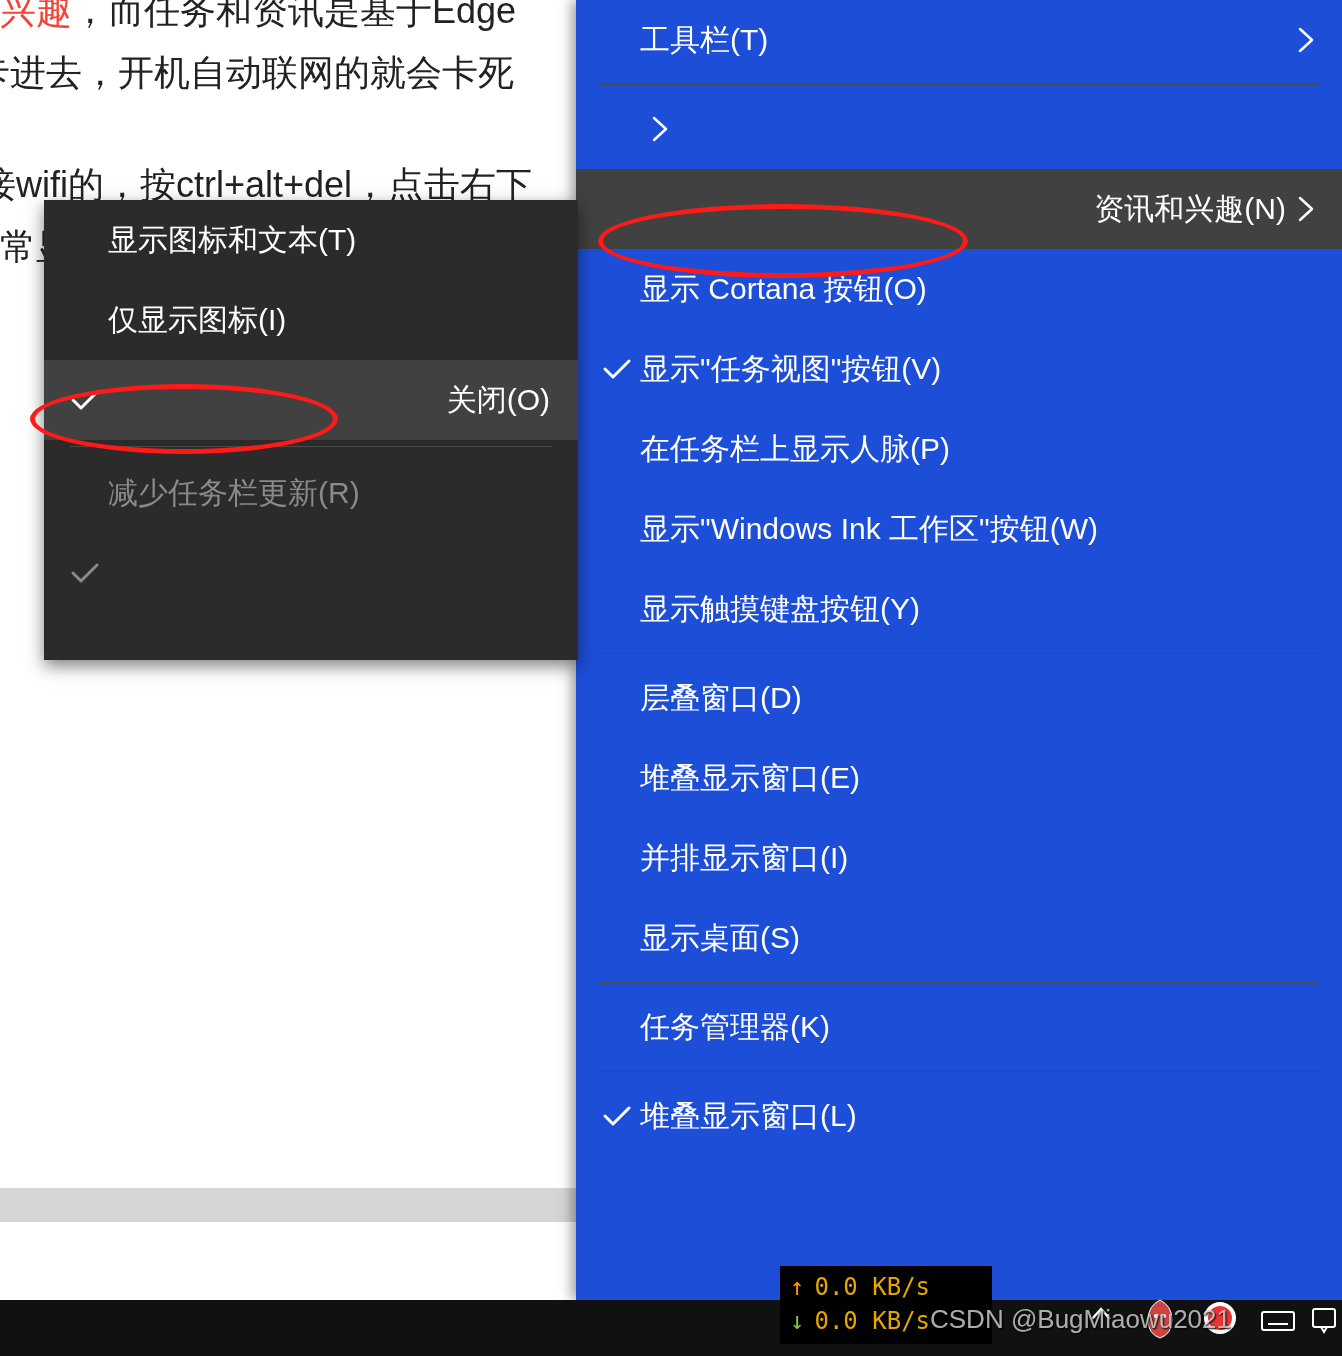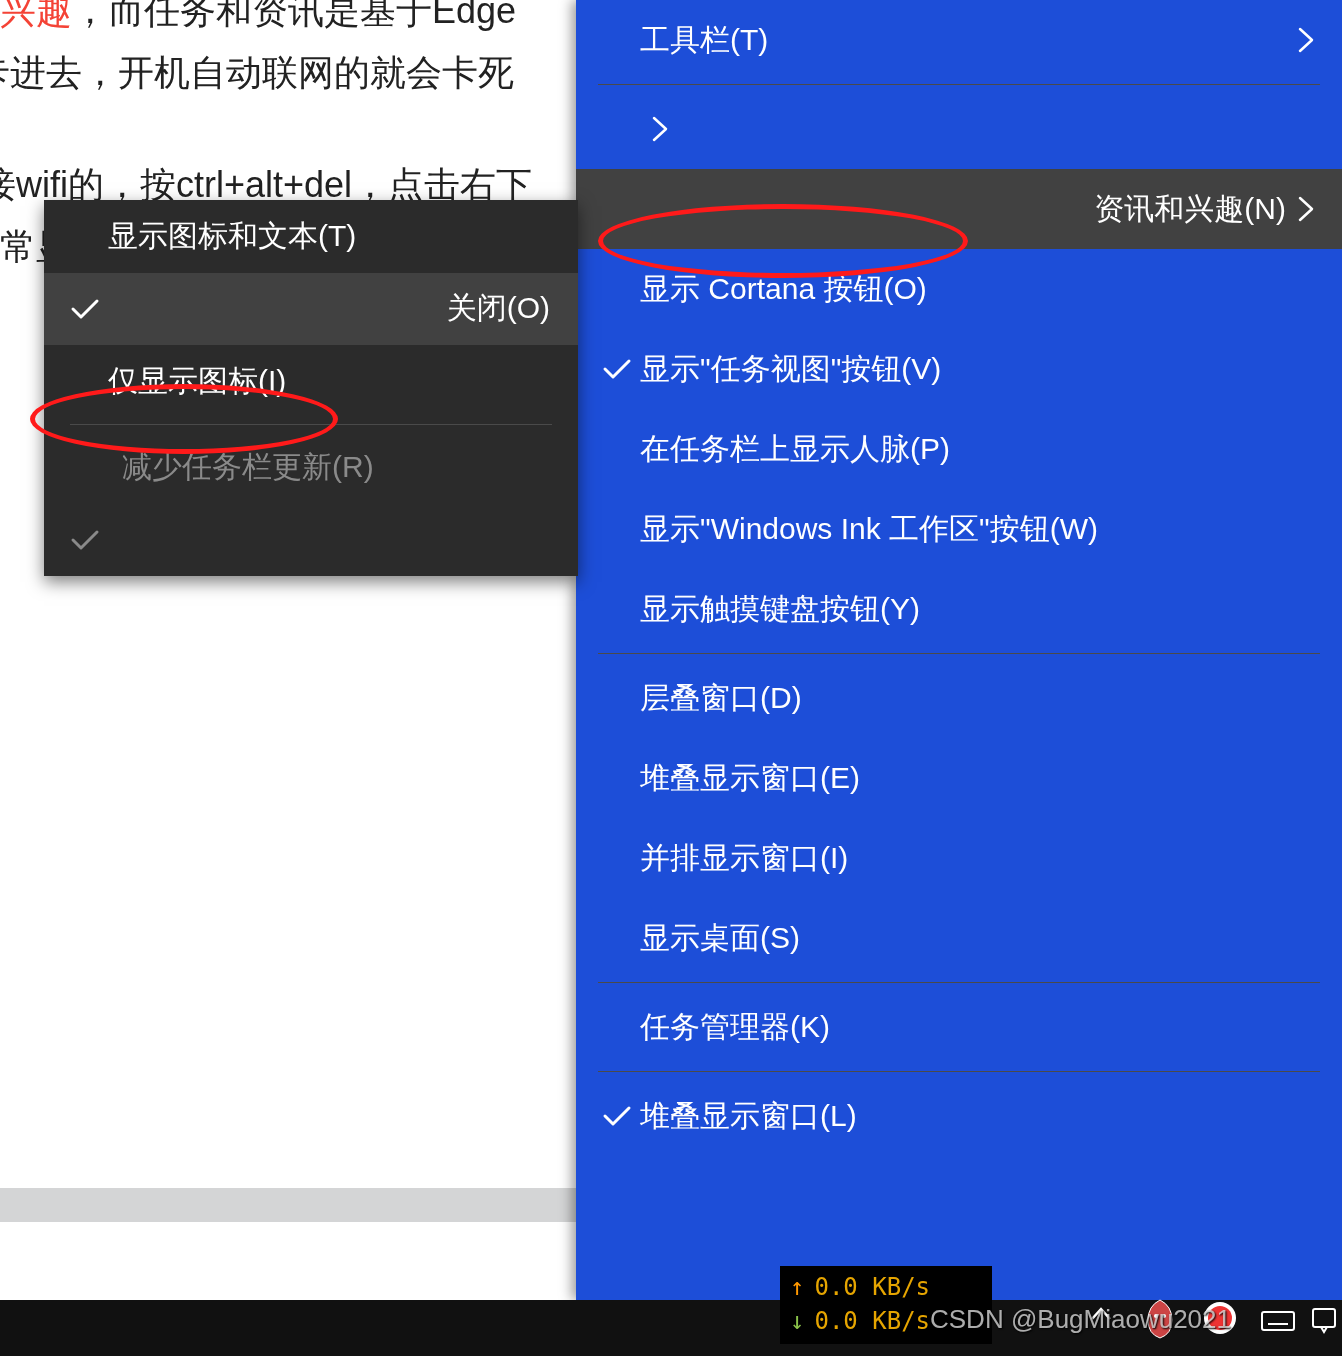--- a/index.html
+++ b/index.html
@@ -13,33 +13,33 @@
   
   .grey-band { position: absolute; left: 0; top: 1188px; width: 1342px; height: 34px; background: #d4d5d6; }
 
   
   .menu-main {
     position: absolute; left: 576px; top: 0; width: 766px; height: 1300px;
     background: #1d4ed8; box-shadow: -4px 0 12px rgba(0,0,0,.4);
     display: flex; flex-direction: column; font-size: 30px; color: #fff;
   }
   .menu-sub {
-    position: absolute; left: 44px; top: 200px; width: 534px; height: 376px;
+    position: absolute; left: 44px; top: 200px; width: 534px; height: 460px;
     background: #2b2b2b; box-shadow: 0 6px 16px rgba(0,0,0,.5);
     display: flex; flex-direction: column; font-size: 30px; color: #fff;
     padding: 0 0;
   }
   .menu-item {
     display: flex; align-items: center; height: 80px; padding: 0 28px 0 18px;
     cursor: default; position: relative;
   }
   .menu-item.hover { background: #414141; text-align: right; }
   .menu-item .icon-slot { width: 46px; display: flex; justify-content: center; align-items: center; }
   .menu-item .label { flex: 1; white-space: nowrap; }
-  .menu-item.disabled .label { color: #8a8a8a; margin-left: 14px; }
+  .menu-item.disabled .label { color: #8a8a8a; }
   .menu-item .chev { width: 28px; text-align: right; }
   .sep { height: 1px; background: #4a4a4a; margin: 4px 22px; }
   .menu-sub .sep { margin: 6px 26px; }
 
   .check-icon svg, .gear-icon svg { display: block; }
   .chev svg { display: block; margin-left: auto; }
 
   
   .anno { position: absolute; border: 5px solid #ff1a1a; border-radius: 50%; pointer-events: none; }
 
@@ -175,31 +175,31 @@
     </div>
 
 
   </div>
 
   <div class="menu-sub">
     <div class="menu-item">
       <span class="icon-slot"></span>
       <span class="label">显示图标和文本(T)</span>
     </div>
+    <div class="menu-item">
+      <span class="icon-slot"></span>
+      <span class="label">仅显示图标(I)</span>
+    </div>
     <div class="menu-item hover">
       <span class="icon-slot check-icon">
         <svg width="30" height="24" viewBox="0 0 30 24">
             <path d="M3 12 L11 20 L27 4" stroke="#fff" stroke-width="3" fill="none" stroke-linecap="round" stroke-linejoin="round"></path>
           </svg>
       </span>
       <span class="label">关闭(O)</span>
-    </div>
-    <div class="menu-item">
-      <span class="icon-slot"></span>
-      <span class="label">仅显示图标(I)</span>
     </div>
     <div class="sep"></div>
     <div class="menu-item disabled">
       <span class="icon-slot"></span>
       <span class="label">减少任务栏更新(R)</span>
     </div>
     <div class="menu-item disabled">
       <span class="icon-slot check-icon">
         <svg width="30" height="24" viewBox="0 0 30 24">
             <path d="M3 12 L11 20 L27 4" stroke="#8a8a8a" stroke-width="3" fill="none" stroke-linecap="round" stroke-linejoin="round"></path>

